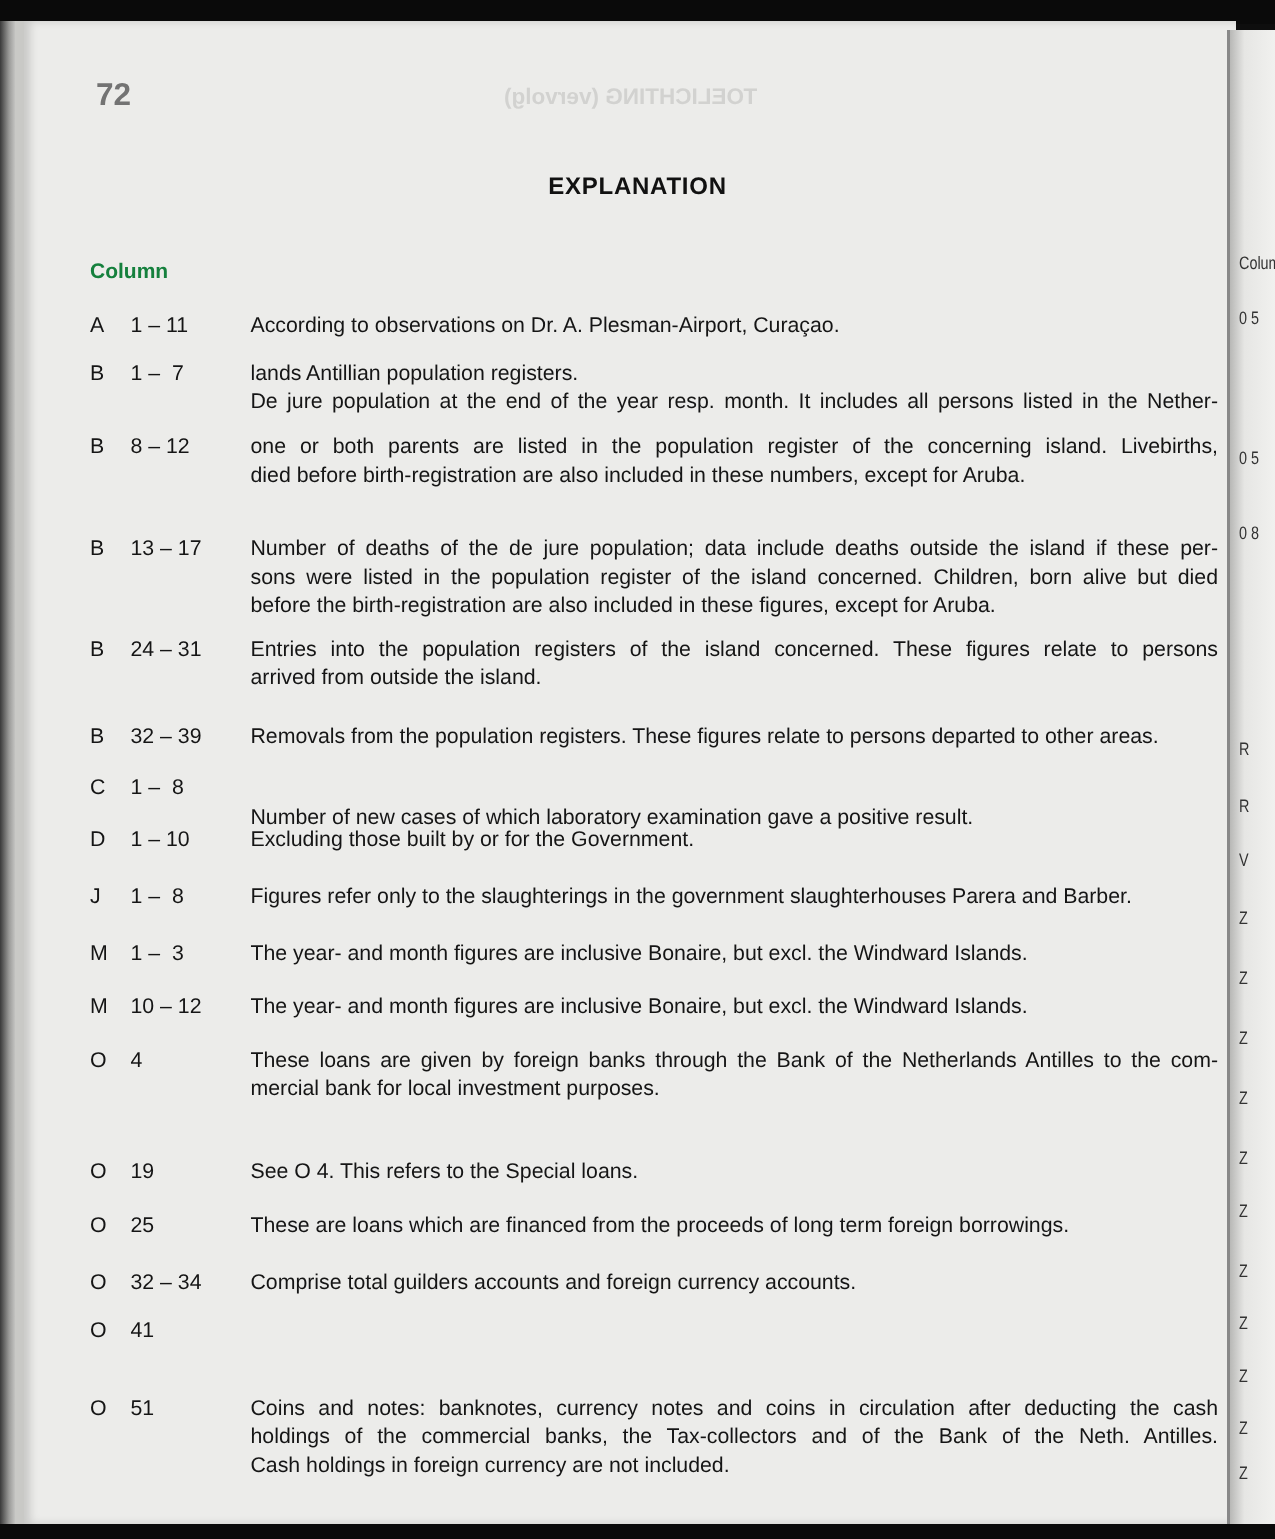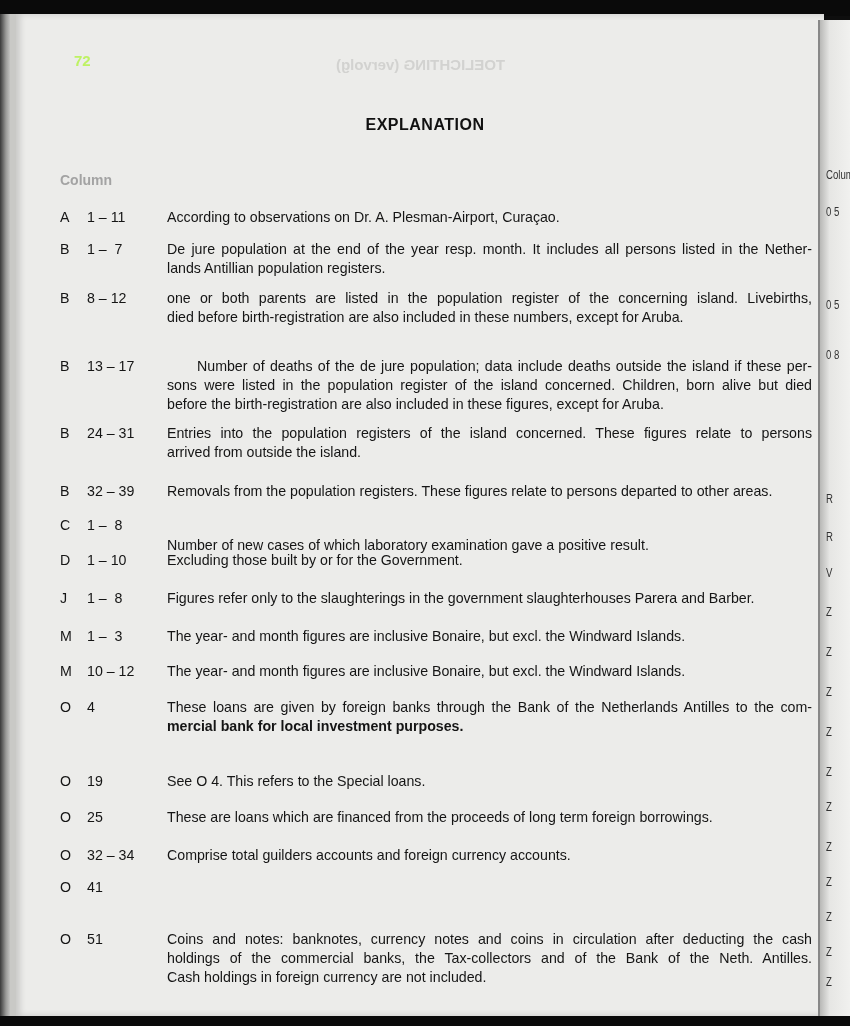--- a/index.html
+++ b/index.html
@@ -26,28 +26,28 @@
   }
   .next-page .frag {
     position:absolute; left:6px; font-size:12px; color:#333;
     transform:scaleX(0.8); transform-origin:left;
   }
   .ghost {
     position:absolute; color:#d2d2d0; font-size:14px; white-space:nowrap;
     transform:scaleX(-1);
   }
   .page-number {
-    position:absolute; left:74px; top:52px; font-size:15px; color:#bef264; font-weight:bold;
+    position:absolute; left:64px; top:52px; font-size:21px; color:#737373; font-weight:bold;
   }
   .title {
     position:absolute; left:0; right:0; top:116px; text-align:center;
     font-size:16px; font-weight:bold; letter-spacing:0.5px; color:#111;
   }
   .col-header {
-    position:absolute; left:60px; top:172px; font-size:14px; font-weight:bold; color:#a3a3a3;
+    position:absolute; left:60px; top:172px; font-size:14px; font-weight:bold; color:#15803d;
   }
   .entry {
     position:absolute; left:0; width:812px; font-size:14.2px; line-height:19px; color:#151515;
   }
   .entry .letter { position:absolute; left:60px; top:0; }
   .entry .range { position:absolute; left:87px; top:0; white-space:pre; }
   .entry .desc { position:absolute; left:167px; top:0; width:645px; text-align:justify; text-align-last:left; }
   .bottom-band {
     position:absolute; left:0; top:1016px; width:850px; height:10px; background:#0a0a0a;
   }
@@ -74,37 +74,37 @@
       <span class="letter">A</span>
       <span class="range">1 – 11</span>
       <div class="desc">
         <div style="text-align: left; text-align-last: left; white-space: nowrap;">According to observations on Dr. A. Plesman-Airport, Curaçao.</div>
       </div>
     </div>
     <div class="entry" style="top: 240px;">
       <span class="letter">B</span>
       <span class="range">1 –  7</span>
       <div class="desc">
+        <div style="text-align: left; text-align-last: left; white-space: nowrap;">lands Antillian population registers.</div>
         <div style="text-align: justify; text-align-last: justify; white-space: nowrap;">De jure population at the end of the year resp. month. It includes all persons listed in the Nether-</div>
-        <div style="text-align: left; text-align-last: left; white-space: nowrap;">lands Antillian population registers.</div>
       </div>
     </div>
     <div class="entry" style="top: 289px;">
       <span class="letter">B</span>
       <span class="range">8 – 12</span>
       <div class="desc">
         <div style="text-align: justify; text-align-last: justify; white-space: nowrap;">one or both parents are listed in the population register of the concerning island. Livebirths,</div>
         <div style="text-align: left; text-align-last: left; white-space: nowrap;">died before birth-registration are also included in these numbers, except for Aruba.</div>
       </div>
     </div>
     <div class="entry" style="top: 357px;">
       <span class="letter">B</span>
       <span class="range">13 – 17</span>
       <div class="desc">
-        <div style="text-align: justify; text-align-last: justify; white-space: nowrap; margin-left: 30px;">Number of deaths of the de jure population; data include deaths outside the island if these per-</div>
+        <div style="text-align: justify; text-align-last: justify; white-space: nowrap;">Number of deaths of the de jure population; data include deaths outside the island if these per-</div>
         <div style="text-align: justify; text-align-last: justify; white-space: nowrap;">sons were listed in the population register of the island concerned. Children, born alive but died</div>
         <div style="text-align: left; text-align-last: left; white-space: nowrap;">before the birth-registration are also included in these figures, except for Aruba.</div>
       </div>
     </div>
     <div class="entry" style="top: 424px;">
       <span class="letter">B</span>
       <span class="range">24 – 31</span>
       <div class="desc">
         <div style="text-align: justify; text-align-last: justify; white-space: nowrap;">Entries into the population registers of the island concerned. These figures relate to persons</div>
         <div style="text-align: left; text-align-last: left; white-space: nowrap;">arrived from outside the island.</div>
@@ -150,21 +150,21 @@
       <span class="range">10 – 12</span>
       <div class="desc">
         <div style="text-align: left; text-align-last: left; white-space: nowrap;">The year- and month figures are inclusive Bonaire, but excl. the Windward Islands.</div>
       </div>
     </div>
     <div class="entry" style="top: 698px;">
       <span class="letter">O</span>
       <span class="range">4</span>
       <div class="desc">
         <div style="text-align: justify; text-align-last: justify; white-space: nowrap;">These loans are given by foreign banks through the Bank of the Netherlands Antilles to the com-</div>
-        <div style="text-align: center; text-align-last: left; white-space: nowrap; font-weight: bold;">mercial bank for local investment purposes.</div>
+        <div style="text-align: center; text-align-last: left; white-space: nowrap;">mercial bank for local investment purposes.</div>
       </div>
     </div>
     <div class="entry" style="top: 772px;">
       <span class="letter">O</span>
       <span class="range">19</span>
       <div class="desc">
         <div style="text-align: left; text-align-last: left; white-space: nowrap;">See O 4. This refers to the Special loans.</div>
       </div>
     </div>
     <div class="entry" style="top: 808px;">

